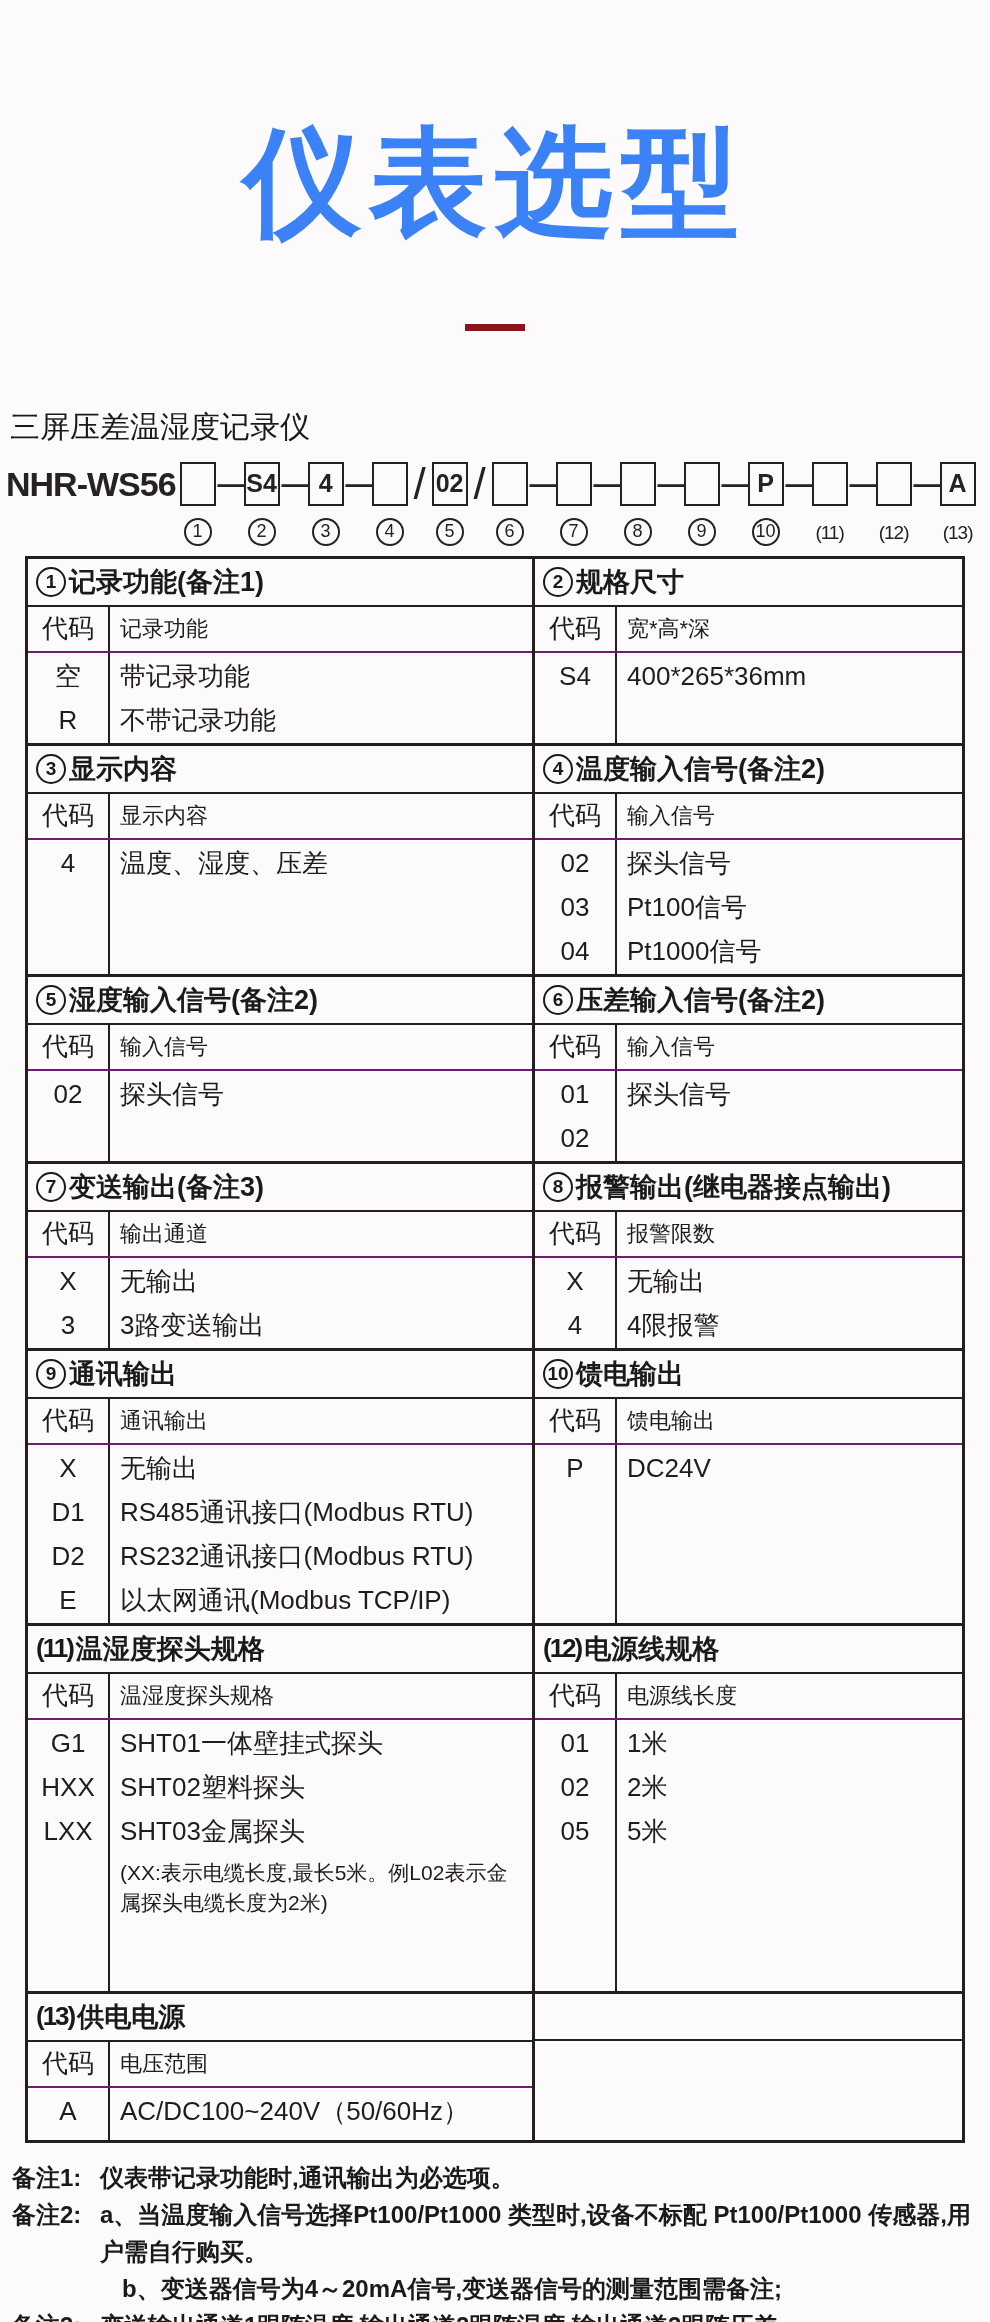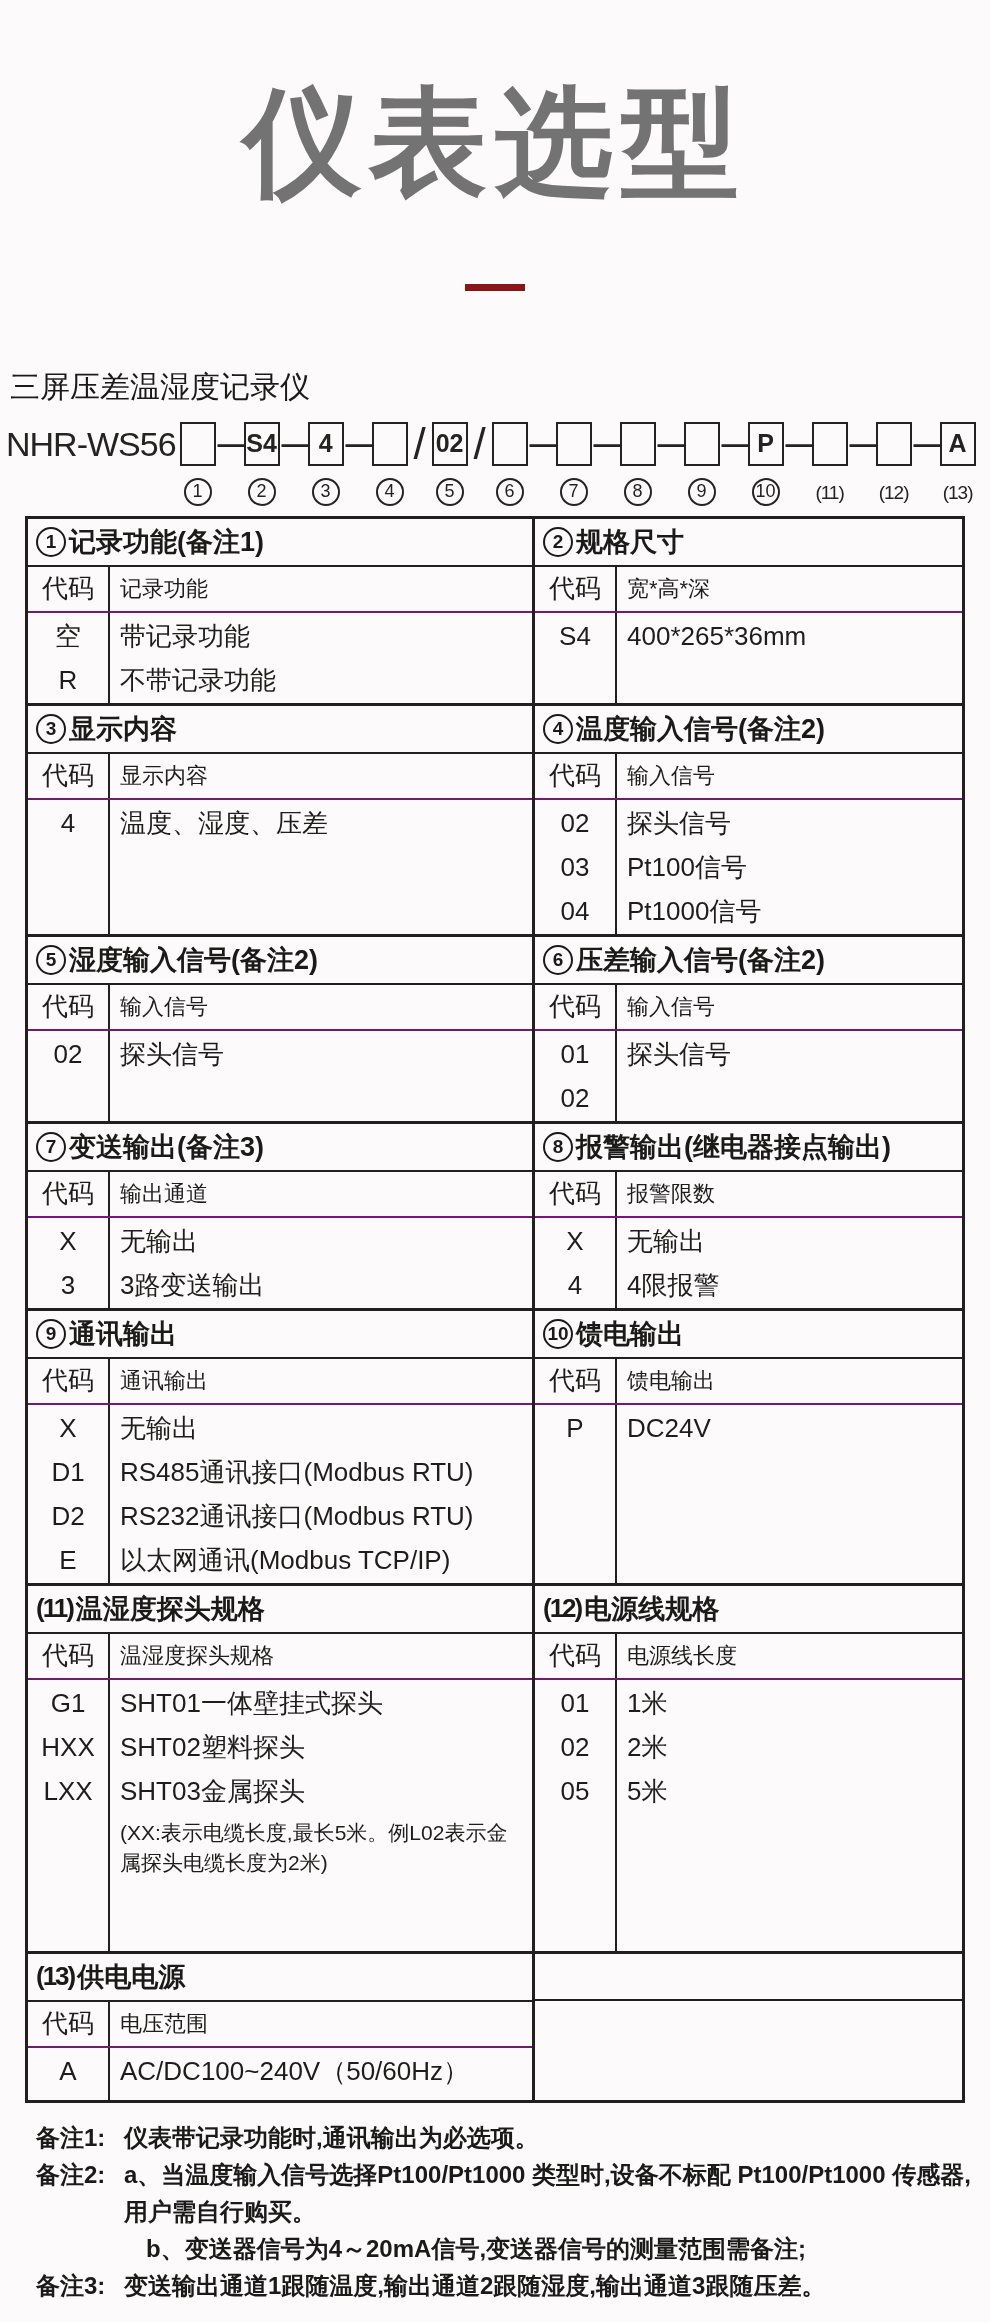--- a/index.html
+++ b/index.html
@@ -6,39 +6,39 @@
   body{
     width:990px;height:2322px;overflow:hidden;
     background:#fcfafb;color:#201c1c;
     font-family:"Liberation Sans","DejaVu Sans",sans-serif;
     -webkit-font-smoothing:antialiased;
   }
   .page{width:990px;height:2322px;position:relative;box-sizing:border-box;}
 
   
   .page-title{
-    margin:72px 0 0 0;text-align:center;
+    margin:112px 0 0 0;text-align:center;
     font-size:118px;font-weight:900;letter-spacing:8px;
-    color:#737373;line-height:1.2;
+    color:#3b82f6;line-height:1.2;
   }
   .accent-dash{
     width:60px;height:7px;background:#8a1517;
     margin:70px auto 0 auto;
   }
   .subtitle{
     margin:76px 0 0 10px;font-size:30px;font-weight:400;color:#1c1919;
   }
 
   
   .model-row{
     display:flex;align-items:flex-start;margin:12px 0 0 6px;
   }
   .mcol{display:flex;flex-direction:column;align-items:center;flex:none;}
   .model-prefix{
-    font-size:34px;font-weight:400;letter-spacing:-1px;color:#262222;
+    font-size:34px;font-weight:700;letter-spacing:-1px;color:#262222;
     line-height:48px;padding-right:2px;
   }
   .mbox{
     width:36px;height:44px;border:2px solid #262222;box-sizing:border-box;
     display:flex;align-items:center;justify-content:center;
     font-size:25px;font-weight:600;color:#262222;margin:2px 2px 0 2px;
     background:transparent;
   }
   .msep{
     line-height:48px;font-size:28px;font-weight:700;color:#262222;
@@ -106,21 +106,21 @@
     display:block;min-height:0;padding:4px 12px 4px 10px;
     line-height:1.45;font-size:21px;
   }
   
   .empty-right{flex:1;display:flex;flex-direction:column;}
   .empty-right .strip{height:47px;border-bottom:2px solid #231f1f;box-sizing:border-box;}
 
   
   .notes{margin:16px 0 0 12px;font-size:24px;font-weight:600;color:#1c1919;line-height:1.55;}
   .note-item{display:flex;}
-  .note-label{flex:none;width:88px;margin-left:24px;}
+  .note-label{flex:none;width:88px;}
   .note-text{flex:1;padding-right:6px;}
   .note-item.sub .note-label{width:110px;}
 </style>
 </head>
 <body>
 
 <div class="page">
 
   <div class="page-title">仪表选型</div>
   <div class="accent-dash"></div>

